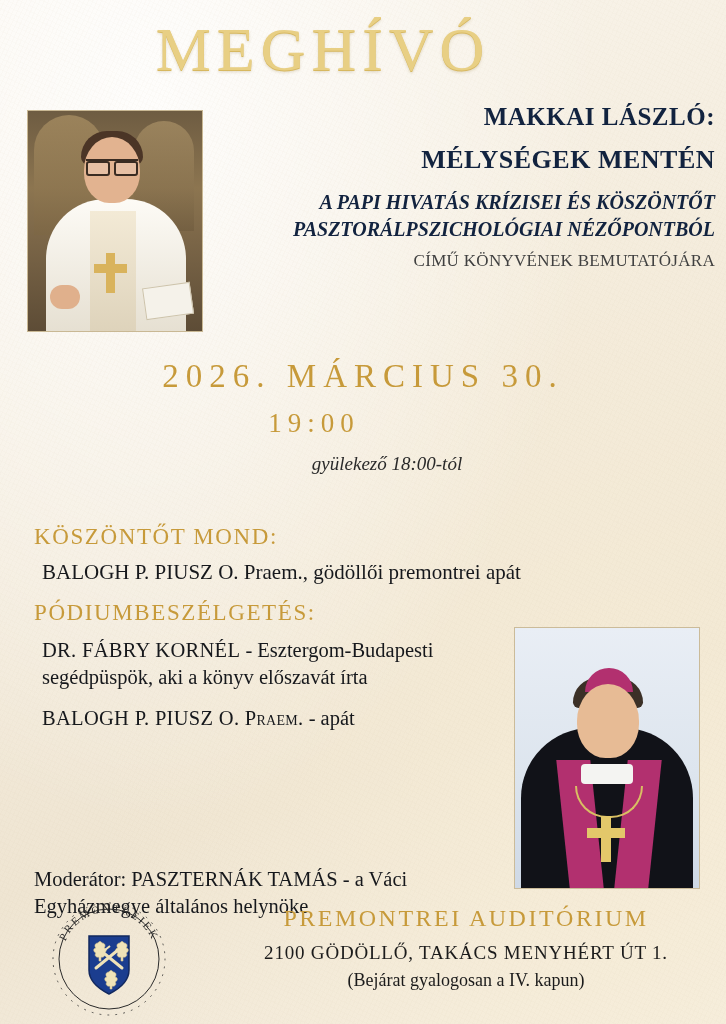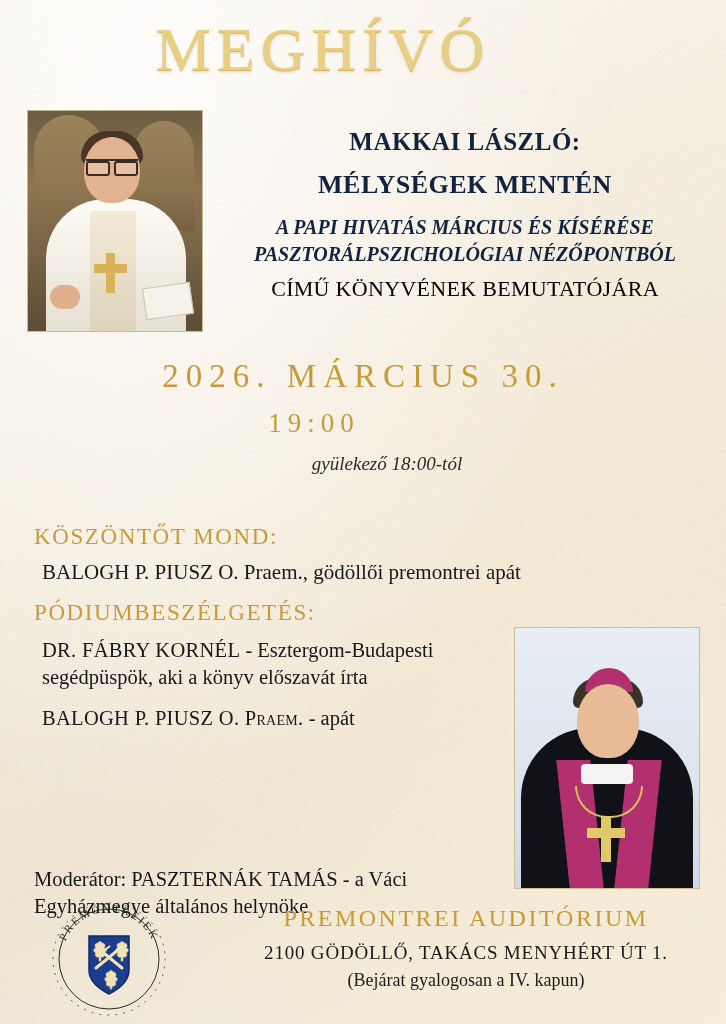--- a/index.html
+++ b/index.html
@@ -155,23 +155,23 @@
     width: 46px; height: 30px;
     background: #f5f2ea;
     border: 1px solid #cdc3ab;
     transform: rotate(-8deg);
   }
 
   
   .book-block {
     position: absolute;
     left: 215px;
-    top: 128px;
+    top: 103px;
     width: 500px;
-    text-align: center;
+    text-align: right;
   }
   .book-author {
     font-size: 25px;
     font-weight: bold;
     letter-spacing: .5px;
     color: #12233f;
     margin-bottom: 14px;
   }
   .book-title {
     font-size: 26px;
@@ -182,22 +182,22 @@
   }
   .book-sub1, .book-sub2 {
     font-size: 20px;
     font-weight: bold;
     font-style: italic;
     color: #12233f;
     line-height: 1.35;
   }
   .book-sub2 { margin-bottom: 8px; }
   .book-tail {
-    font-size: 22px;
-    color: #000000;
+    font-size: 17px;
+    color: #404040;
     letter-spacing: .3px;
   }
 
   
   .date-line {
     position: absolute;
     top: 358px;
     left: 0;
     width: 726px;
     text-align: center;
@@ -407,21 +407,21 @@
     <div class="pt-head"></div>
     <div class="pt-glasses"></div>
     <div class="pt-cross"></div>
     <div class="pt-hand"></div>
     <div class="pt-book"></div>
   </div>
 
   <div class="book-block">
     <div class="book-author">MAKKAI LÁSZLÓ:</div>
     <div class="book-title">MÉLYSÉGEK MENTÉN</div>
-    <div class="book-sub1">A PAPI HIVATÁS MÁRCIUS ÉS KÍSÉRÉSE</div>
+    <div class="book-sub1">A PAPI HIVATÁS KRÍZISEI ÉS KÖSZÖNTŐT</div>
     <div class="book-sub2">PASZTORÁLPSZICHOLÓGIAI NÉZŐPONTBÓL</div>
     <div class="book-tail">CÍMŰ KÖNYVÉNEK BEMUTATÓJÁRA</div>
   </div>
 
   <div class="date-line">2026. MÁRCIUS 30.</div>
   <div class="time-line">19:00</div>
   <div class="gather-line">gyülekező 18:00-tól</div>
 
   <div class="sec-head greet-head">KÖSZÖNTŐT MOND:</div>
   <div class="greet-body">BALOGH P. PIUSZ O. Praem., gödöllői premontrei apát</div>

